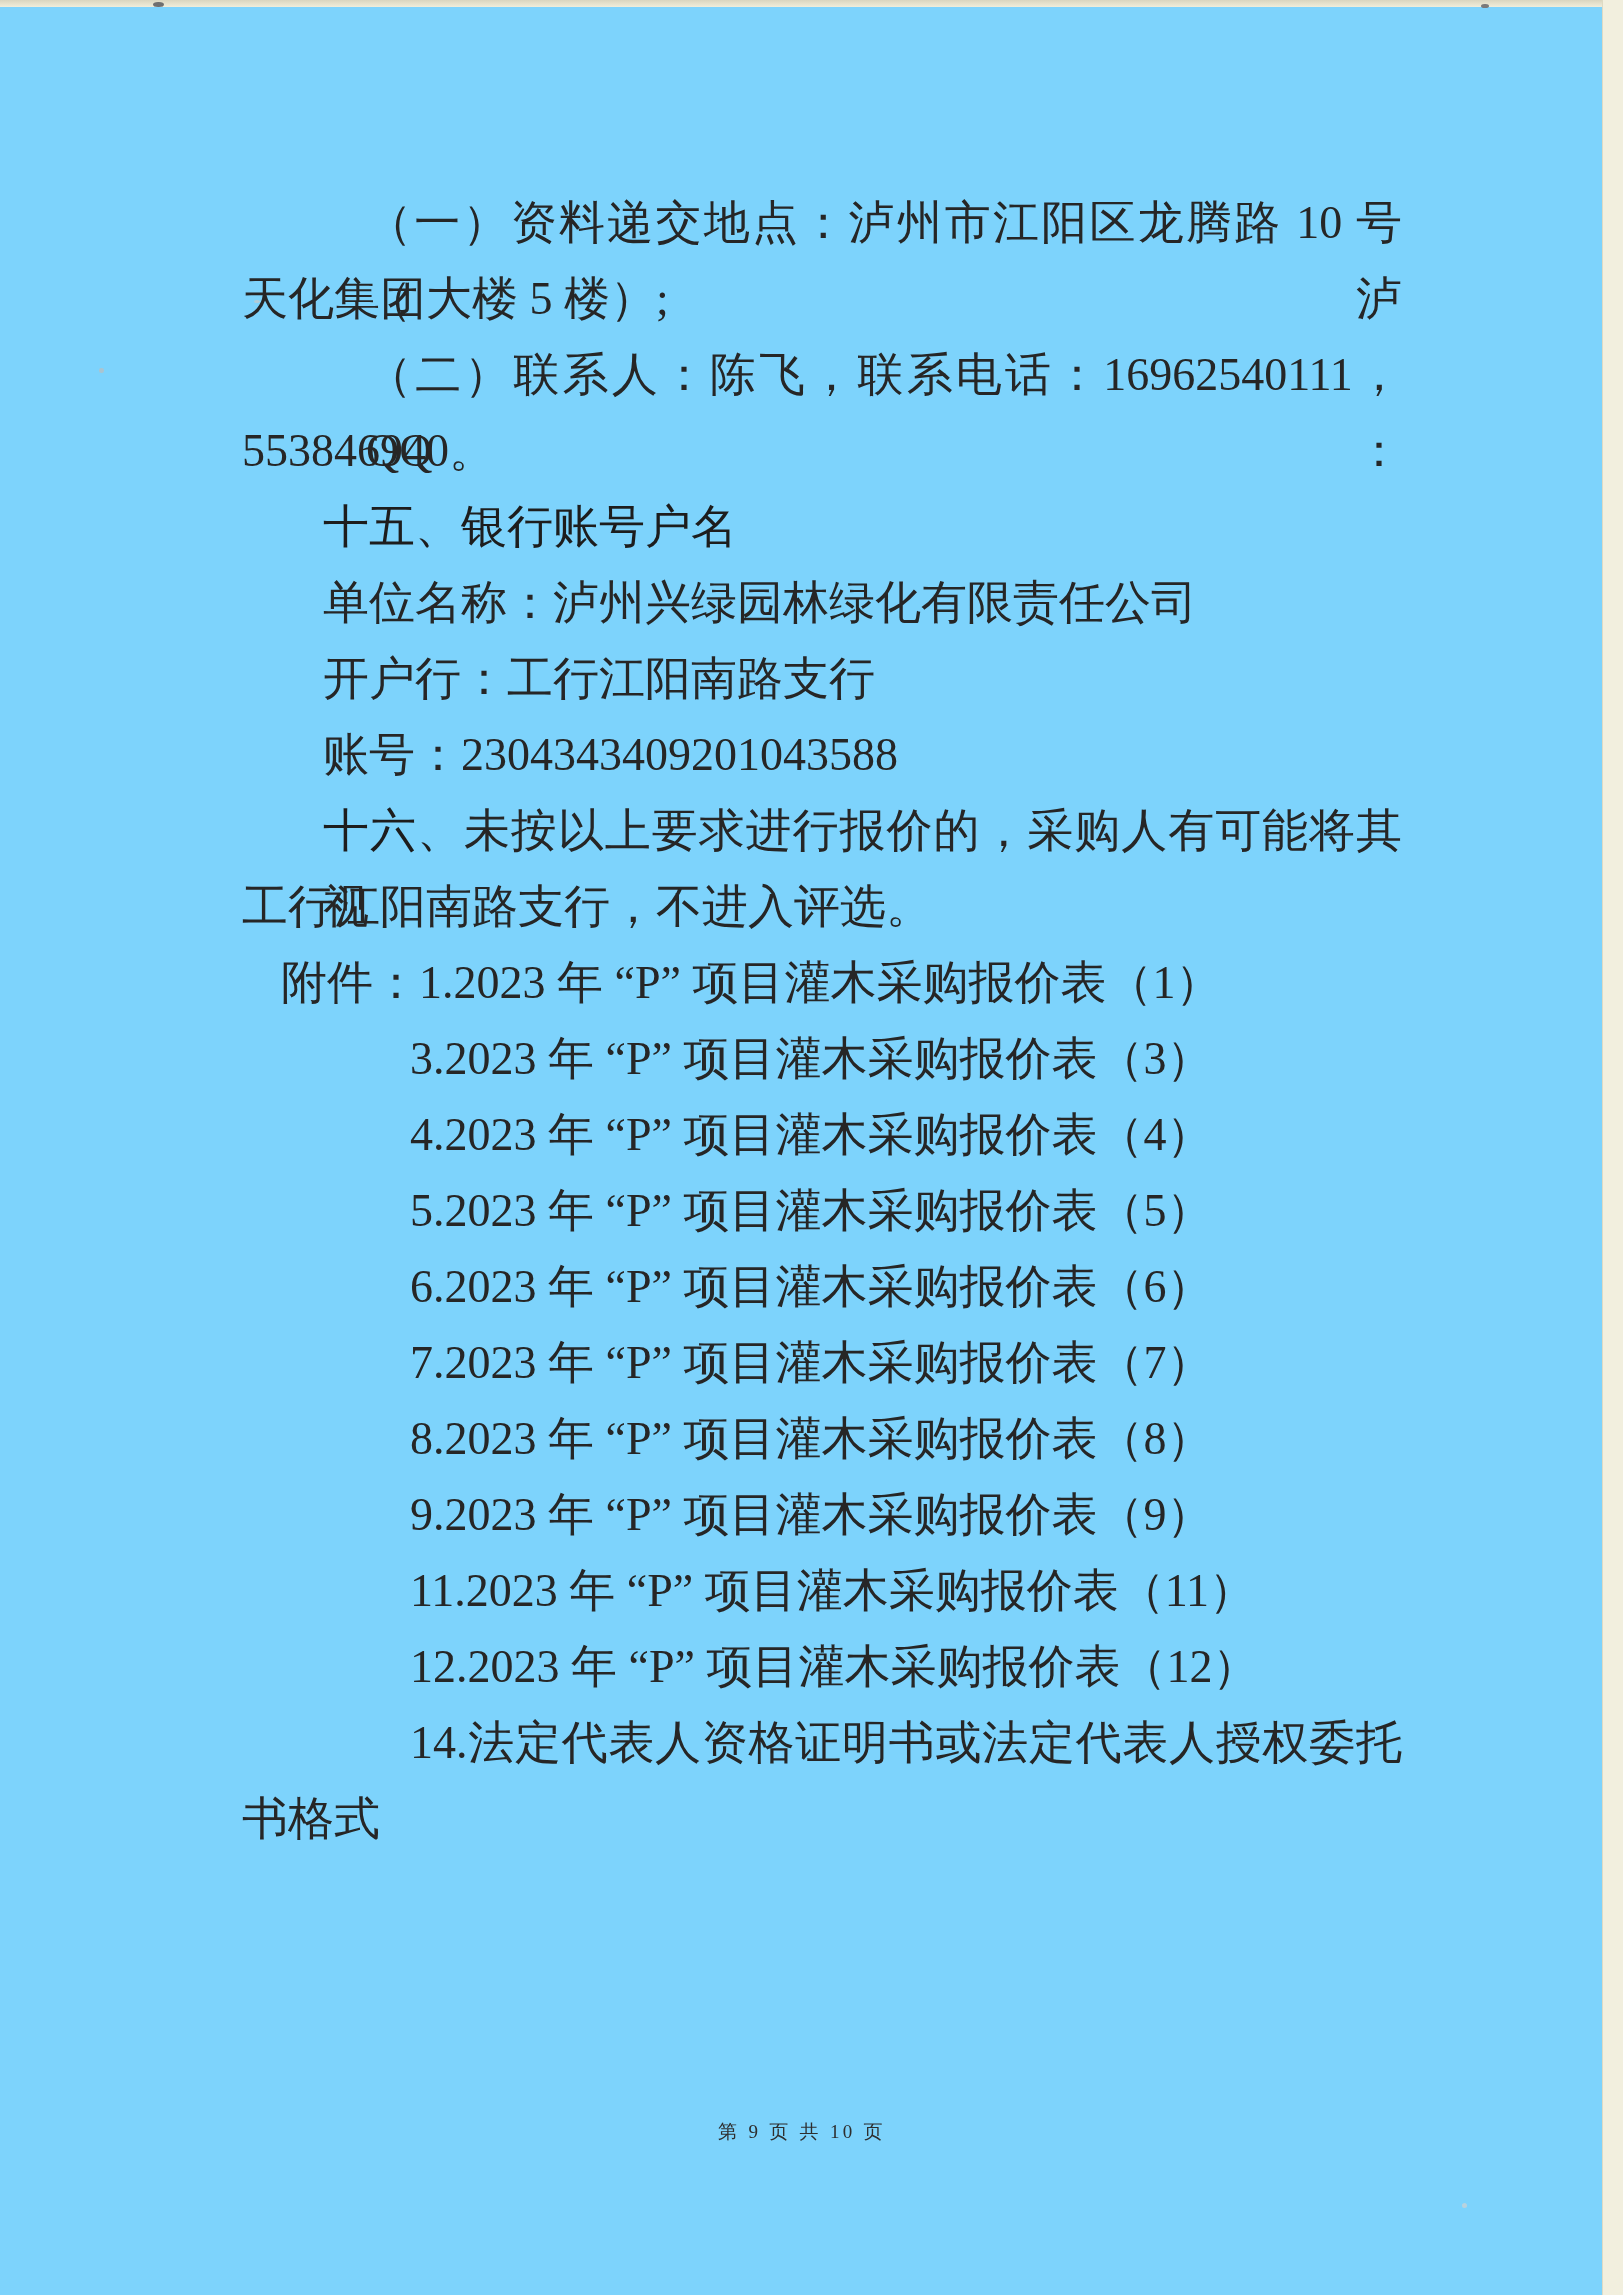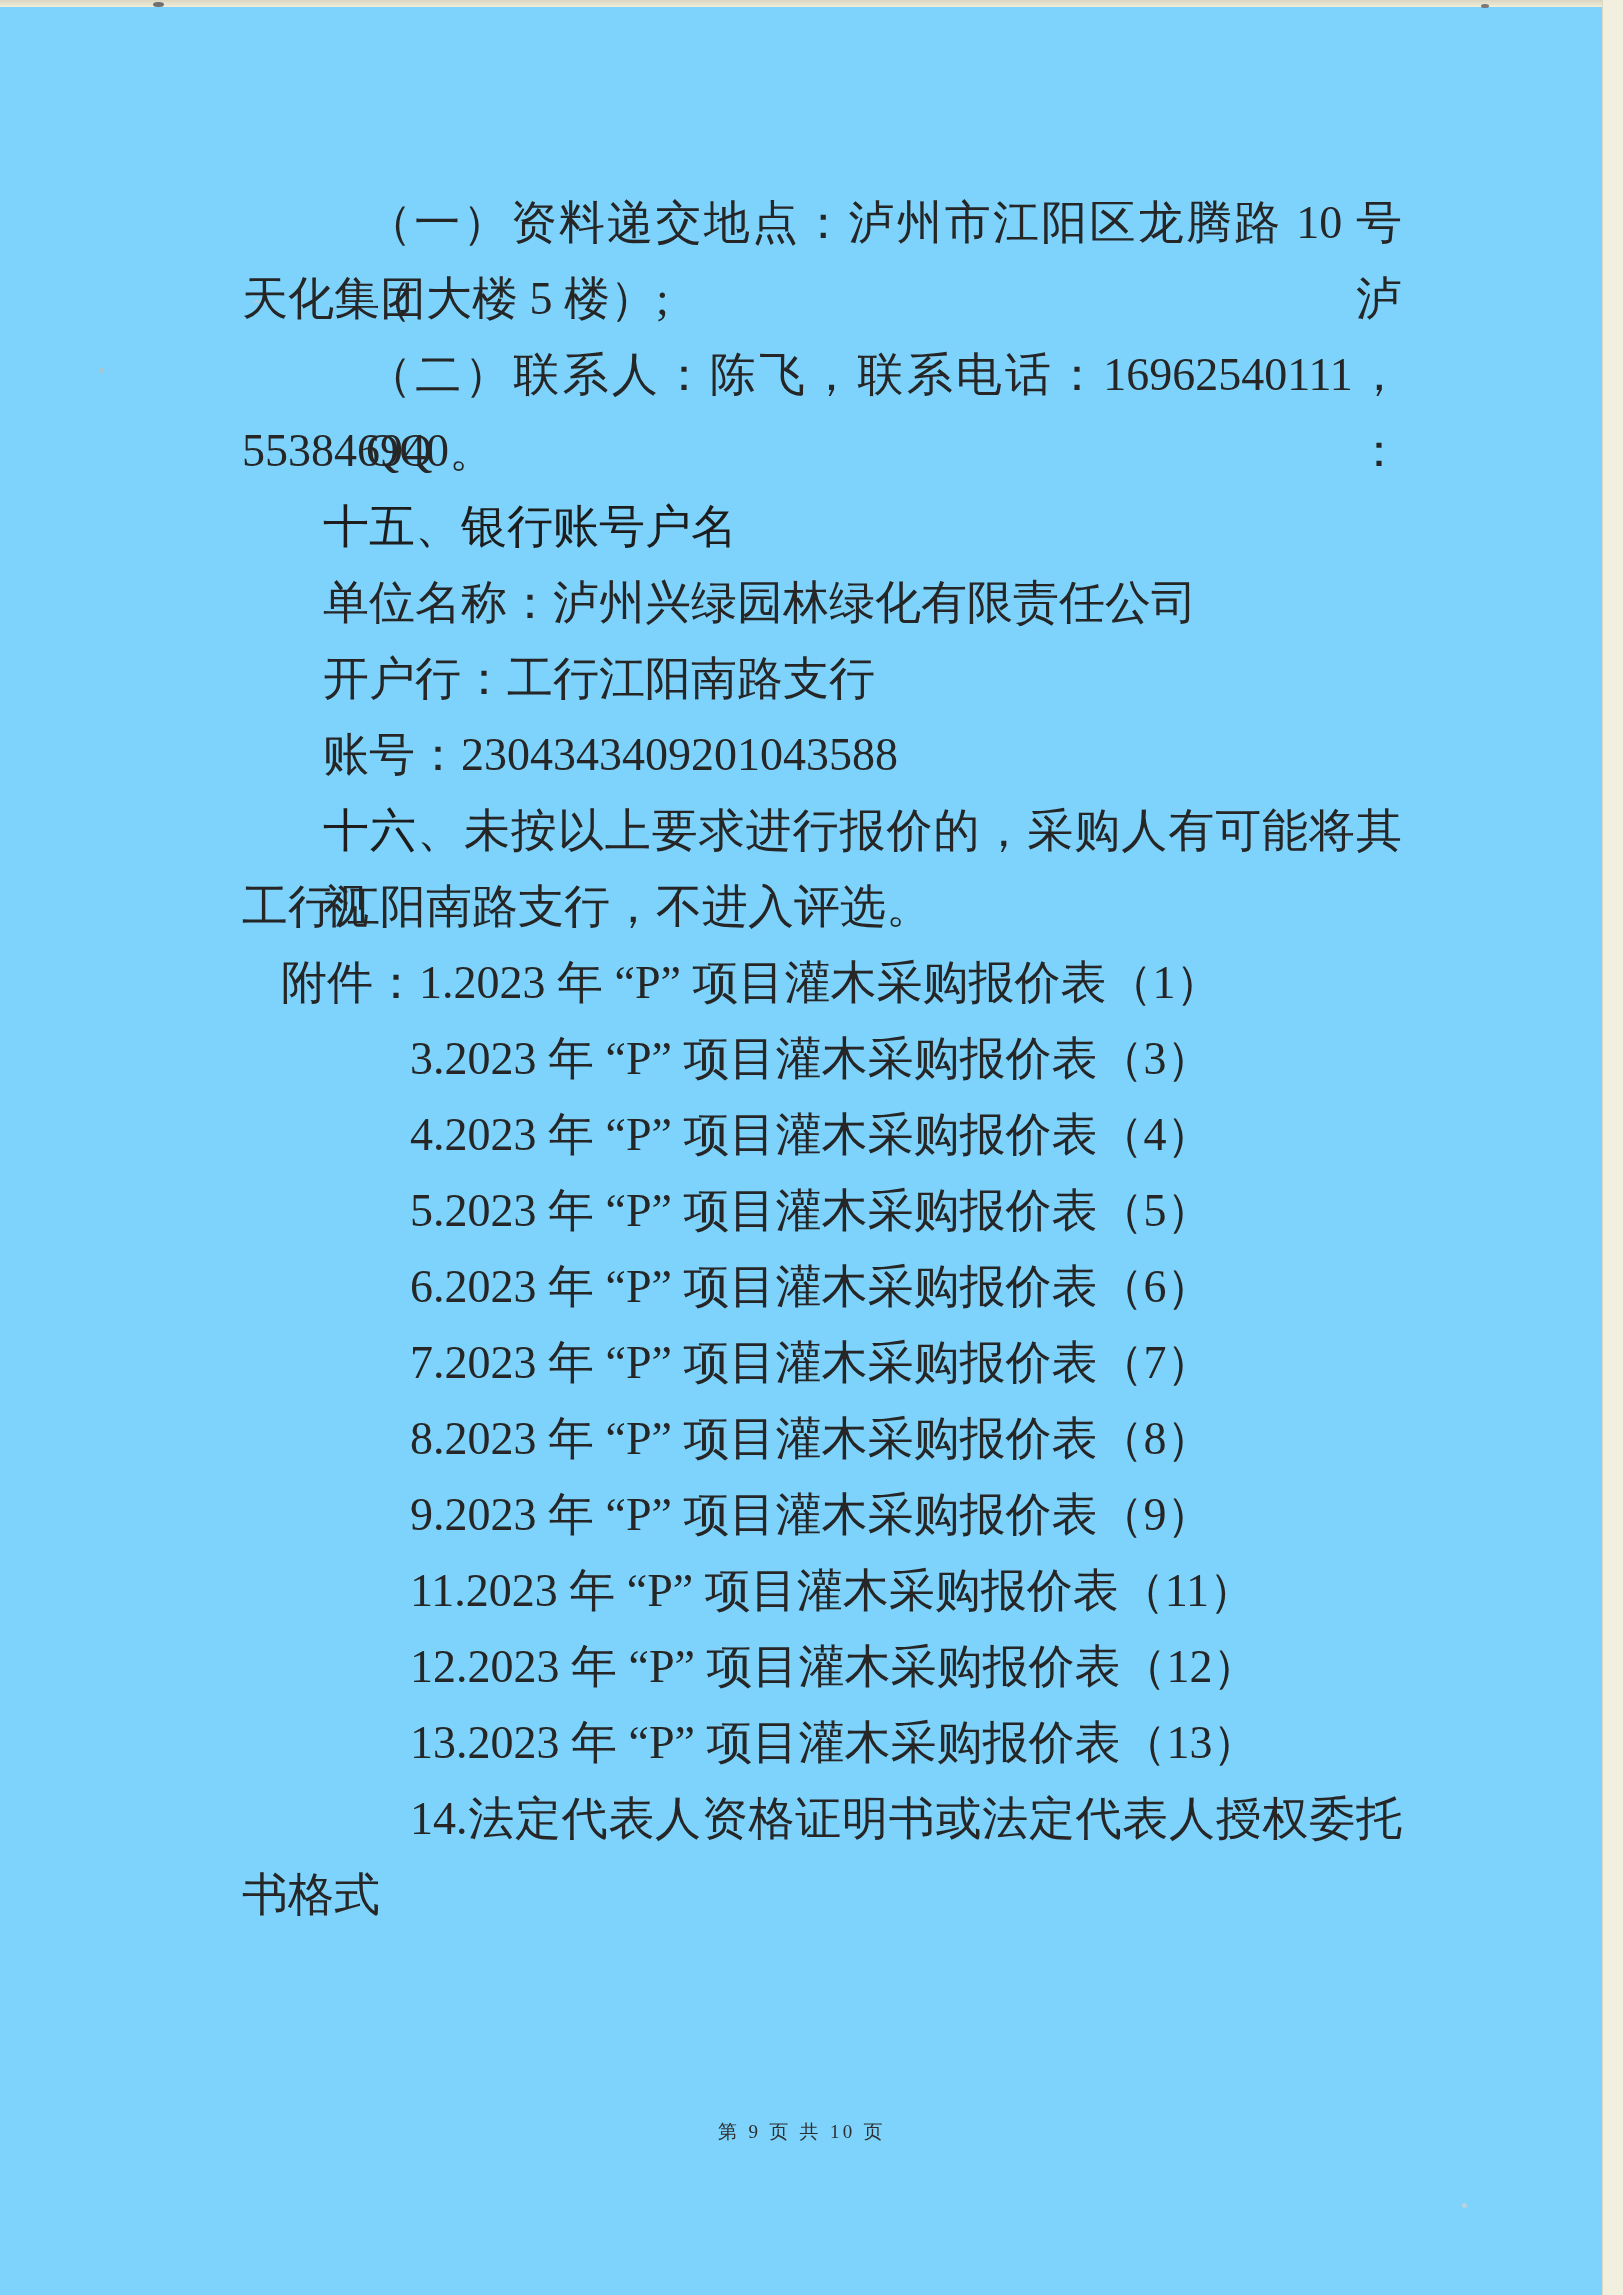--- a/index.html
+++ b/index.html
@@ -112,21 +112,20 @@
 
     <p class="ln indent-item">3.2023 年 “P” 项目灌木采购报价表（3）</p>
     <p class="ln indent-item">4.2023 年 “P” 项目灌木采购报价表（4）</p>
     <p class="ln indent-item">5.2023 年 “P” 项目灌木采购报价表（5）</p>
     <p class="ln indent-item">6.2023 年 “P” 项目灌木采购报价表（6）</p>
     <p class="ln indent-item">7.2023 年 “P” 项目灌木采购报价表（7）</p>
     <p class="ln indent-item">8.2023 年 “P” 项目灌木采购报价表（8）</p>
     <p class="ln indent-item">9.2023 年 “P” 项目灌木采购报价表（9）</p>
     <p class="ln indent-item">11.2023 年 “P” 项目灌木采购报价表（11）</p>
     <p class="ln indent-item">12.2023 年 “P” 项目灌木采购报价表（12）</p>
-    <p class="ln indent-item">13.2023 年 “P” 项目灌木采购报价表（13）</p>
 
     <p class="ln indent-item just">14.法定代表人资格证明书或法定代表人授权委托</p>
     <p class="ln">书格式</p>
 
   </main>
 
   <footer class="page-footer"><span>第 9 页 共 10 页</span></footer>
 
 </div>
 

